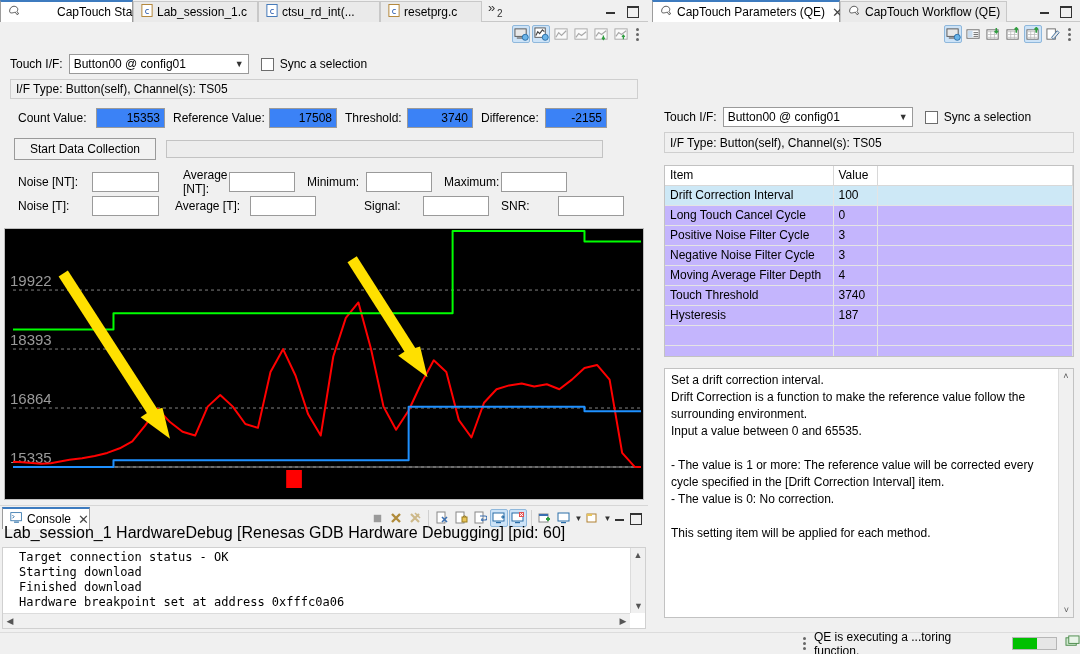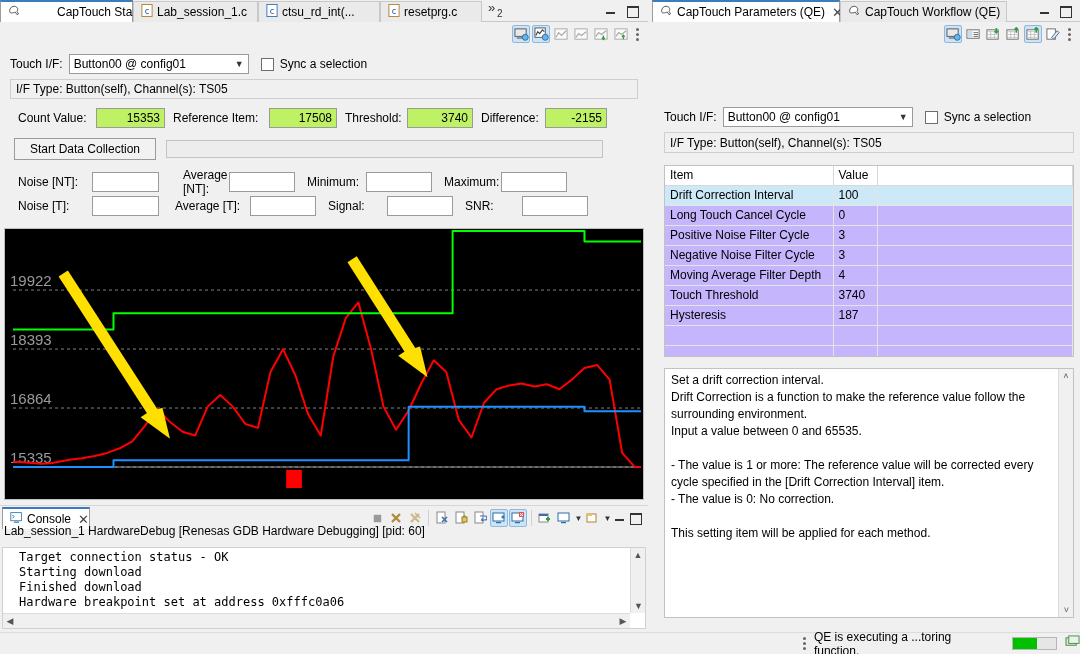--- a/index.html
+++ b/index.html
@@ -51,21 +51,21 @@
     height: 20px; border: 1px solid #9a9a9a; background: #fff;
     display: inline-flex; align-items: center; padding: 0 0 0 4px; font-size: 12px;
     position: relative;
   }
   .combo .arrow {
     margin-left: auto; width: 17px; height: 18px; display: inline-flex;
     align-items: center; justify-content: center; font-size: 9px; color: #333;
   }
   .chk { width: 13px; height: 13px; border: 1px solid #6d6d6d; background: #fff; display: inline-block; vertical-align: -2px; }
   .field {
-    height: 20px; border: 1px solid #9a9a9a; background: #bef264;
+    height: 20px; border: 1px solid #9a9a9a; background: #3b82f6;
     display: inline-flex; align-items: center; justify-content: flex-end;
     padding: 0 4px; font-size: 12px;
   }
   .field.empty { background: #fff; }
   .ibox {
     border: 1px solid #b4b4b4; background: #fff; font-size: 12px;
     display: flex; align-items: center; padding: 0 5px;
   }
   .btn {
     border: 1px solid #9a9a9a; background: #f2f2f2; font-size: 12px;
@@ -214,21 +214,21 @@
 
       <div class="ibox" style="position:absolute; left:10px; top:33px; width:628px; height:20px; background:#f0f0f0; border-color:#cfcfcf;">
         <span>I/F Type: Button(self), Channel(s): TS05</span>
       </div>
 
       <div style="position:absolute; left:18px; top:62px; display:flex; align-items:center; gap:0;">
         <span class="lbl" style="width:78px;">Count Value:</span>
         <span class="field" style="width:69px;">
           <span>15353</span>
         </span>
-        <span class="lbl" style="width:104px; padding-left:8px;">Reference Item:</span>
+        <span class="lbl" style="width:104px; padding-left:8px;">Reference Value:</span>
         <span class="field" style="width:68px;">
           <span>17508</span>
         </span>
         <span class="lbl" style="width:70px; padding-left:8px;">Threshold:</span>
         <span class="field" style="width:66px;">
           <span>3740</span>
         </span>
         <span class="lbl" style="width:72px; padding-left:8px;">Difference:</span>
         <span class="field" style="width:62px;">
           <span>-2155</span>
@@ -261,21 +261,21 @@
 
       <div style="position:absolute; left:18px; top:150px; display:flex; align-items:center;">
         <span class="lbl" style="width:74px;">Noise [T]:</span>
         <span class="field empty" style="width:67px;">
           <span></span>
           </span>
         <span class="lbl" style="width:91px; padding-left:16px;">Average [T]:</span>
         <span class="field empty" style="width:66px;">
           <span></span>
           </span>
-        <span class="lbl" style="width:71px; padding-left:12px;">Signal:</span>
+        <span class="lbl" style="width:71px; padding-left:12px;margin-left:36px;">Signal:</span>
         <span class="field empty" style="width:66px;">
           <span></span>
           </span>
         <span class="lbl" style="width:69px; padding-left:12px;">SNR:</span>
         <span class="field empty" style="width:66px;">
           <span></span>
           </span>
       </div>
     </div>
 
@@ -393,21 +393,21 @@
               <rect x="1" y="3" width="9" height="8" fill="#fff" stroke="#b08030"></rect>
               <rect x="1" y="3" width="5" height="2" fill="#e8c55a"></rect>
             </svg>
           </span>
         <span style="font-size:8px; color:#333; width:9px; text-align:center;">▼</span>
         <span class="minbtn"></span>
         <span class="maxbtn"></span>
       </div>
     </div>
 
-    <div style="position:absolute; left:4px; top:18px; font-size:12px;">
+    <div style="position:absolute; left:4px; top:18px; font-size:16px;">
       <span>Lab_session_1 HardwareDebug [Renesas GDB Hardware Debugging]  [pid: 60]</span>
     </div>
 
     <div style="position:absolute; left:2px; top:41px; width:644px; height:82px; background:#fff; border:1px solid #d0d0d0;">
       <div class="mono" style="position:absolute; left:16px; top:2px; right:18px; line-height:15px;">
         <div>Target connection status - OK</div>
         <div>Starting download</div>
         <div>Finished download</div>
         <div>Hardware breakpoint set at address 0xfffc0a06</div>
       </div>

